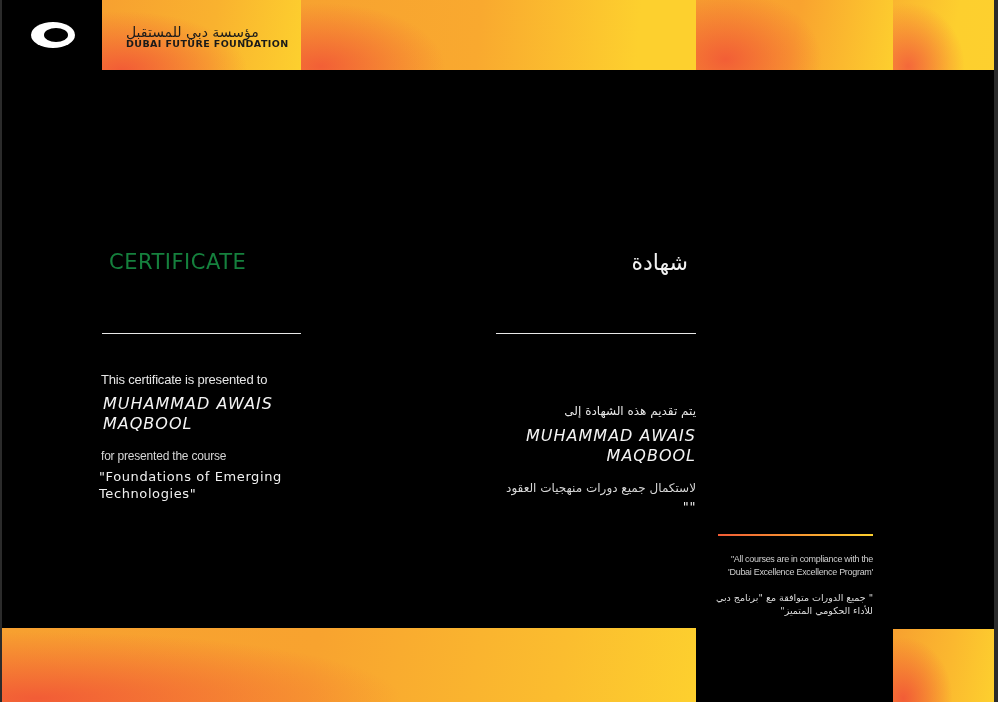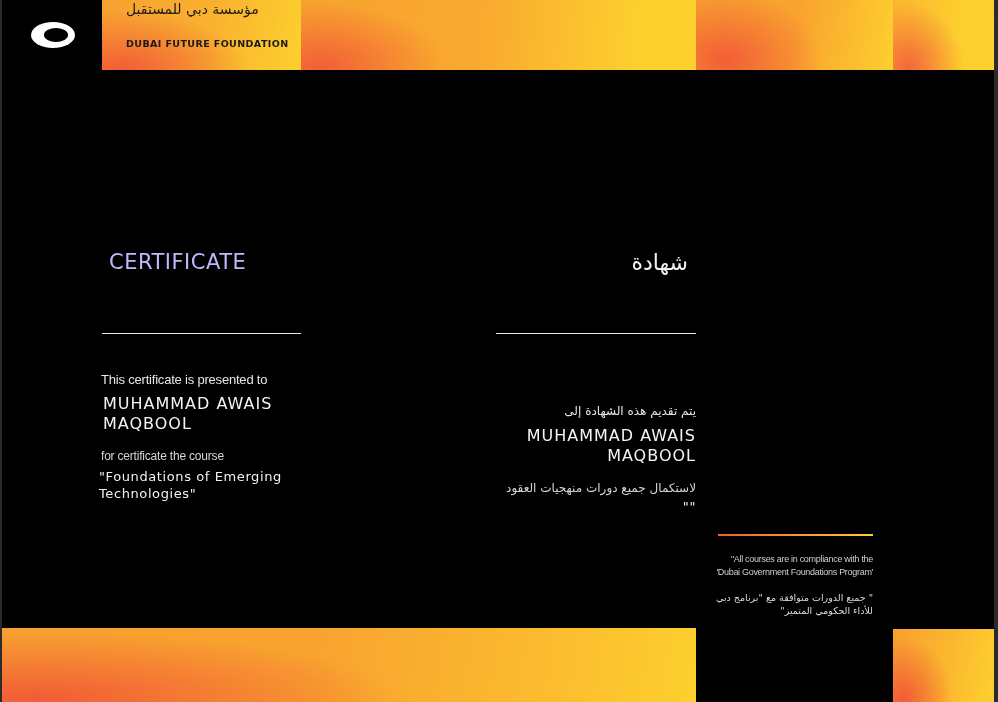--- a/index.html
+++ b/index.html
@@ -32,47 +32,47 @@
       radial-gradient(ellipse 70% 120% at 5% 95%, #f25c36 0%, rgba(242,92,54,0) 75%),
       linear-gradient(100deg, #f7a030 0%, #f8a32f 45%, #fbbd2f 80%, #fdd02e 100%); }
   .g6 { background:
       radial-gradient(ellipse 70% 120% at 10% 95%, #f25c36 0%, rgba(242,92,54,0) 70%),
       linear-gradient(100deg, #f7a030 0%, #fbb82f 55%, #fdd02e 100%); }
 
   .logo-mark {
     position: absolute; left: 28px; top: 20px; width: 46px; height: 30px;
   }
   .brand-ar {
-    position: absolute; left: 124px; top: 1px;
+    position: absolute; left: 124px; top: 24px;
     font-size: 14px; color: #1a1a1a; direction: rtl;
     font-family: "DejaVu Sans", sans-serif; letter-spacing: 0.5px;
   }
   .brand-en {
     position: absolute; left: 124px; top: 38px;
     font-size: 9.5px; color: #1a1a1a; font-weight: bold;
     letter-spacing: 0.4px;
     font-family: "DejaVu Sans", sans-serif;
   }
 
   .title-en {
     position: absolute; left: 107px; top: 250px;
-    font-size: 21px; color: #c4b5fd; letter-spacing: 0.5px;
+    font-size: 21px; color: #15803d; letter-spacing: 0.5px;
   }
   .title-ar {
     position: absolute; right: calc(998px - 690px - 2px); top: 250px;
     font-size: 22px; color: #f2f2f2; direction: rtl; text-align: right; margin-left: 8px;
   }
   .rule {
     position: absolute; height: 1px; background: #e8e8e8;
   }
   .col-en { position: absolute; left: 99px; top: 372px; width: 220px; color: #f0f0f0; }
   .col-ar { position: absolute; right: calc(998px - 698px - 2px); top: 372px; width: 230px; color: #f0f0f0; text-align: right; margin-top: 32px; }
   .lbl { font-family: Liberation Sans, sans-serif; font-size: 13px; color: #e6e6e6; letter-spacing: -0.2px; }
   .lbl-small { font-family: "Liberation Sans", sans-serif; font-size: 12px; color: #d6d6d6; letter-spacing: -0.2px; }
-  .name { font-size: 16px; letter-spacing: 1px; line-height: 20px; color: #f4f4f4; }
+  .name { font-size: 16px; letter-spacing: 1px; line-height: 20px; color: #f4f4f4; font-style: italic; }
   .course { font-size: 13px; letter-spacing: 0.6px; line-height: 17px; color: #f0f0f0; }
   .ar { direction: rtl; }
 
   .note-rule {
     position: absolute; left: 716px; top: 534px; width: 155px; height: 2px;
     background: linear-gradient(90deg, #f25c36, #fdd02e);
   }
   .note-en {
     position: absolute; left: 700px; top: 553px; width: 171px;
     font-family: "Liberation Sans", sans-serif; font-size: 9px; line-height: 13px;
@@ -106,37 +106,37 @@
   <div class="title-en">CERTIFICATE</div>
   <div class="title-ar">شهادة</div>
 
   <div class="rule" style="left:100px;top:333px;width:199px;"></div>
   <div class="rule" style="left:494px;top:333px;width:200px;"></div>
 
   <div class="col-en">
     <div class="lbl" style="height:22px;">This certificate is presented to</div>
     <div class="name" style="padding-left:2px;">MUHAMMAD AWAIS</div>
     <div class="name" style="padding-left:2px;">MAQBOOL</div>
-    <div class="lbl-small" style="margin-top:15px;height:19px;">for certificate the course</div>
+    <div class="lbl-small" style="margin-top:15px;height:19px;">for presented the course</div>
     <div class="course" style="margin-left:-2px;">"Foundations of Emerging</div>
     <div class="course" style="margin-left:-2px;">Technologies"</div>
   </div>
 
   <div class="col-ar">
     <div class="lbl ar" style="height:22px;font-family:'DejaVu Sans',sans-serif;font-size:12px;">يتم تقديم هذه الشهادة إلى</div>
     <div class="name">MUHAMMAD AWAIS</div>
     <div class="name">MAQBOOL</div>
     <div class="lbl-small ar" style="margin-top:15px;height:17px;font-family:'DejaVu Sans',sans-serif;font-size:12px;">لاستكمال جميع دورات منهجيات العقود</div>
     <div class="course">""</div>
   </div>
 
   <div class="note-rule"></div>
   <div class="note-en">
     <div>"All courses are in compliance with the</div>
-    <div>'Dubai Government Foundations Program'</div>
+    <div>'Dubai Excellence Excellence Program'</div>
   </div>
   <div class="note-ar">
     <div>" جميع الدورات متوافقة مع "برنامج دبي</div>
     <div>للأداء الحكومي المتميز"</div>
   </div>
 
   <div class="blk g5" style="left:0;top:628px;width:694px;height:74px;"></div>
   <div class="blk" style="left:694px;top:628px;width:197px;height:74px;background:#000;"></div>
   <div class="blk g6" style="left:891px;top:629px;width:101px;height:73px;"></div>
 </div>

